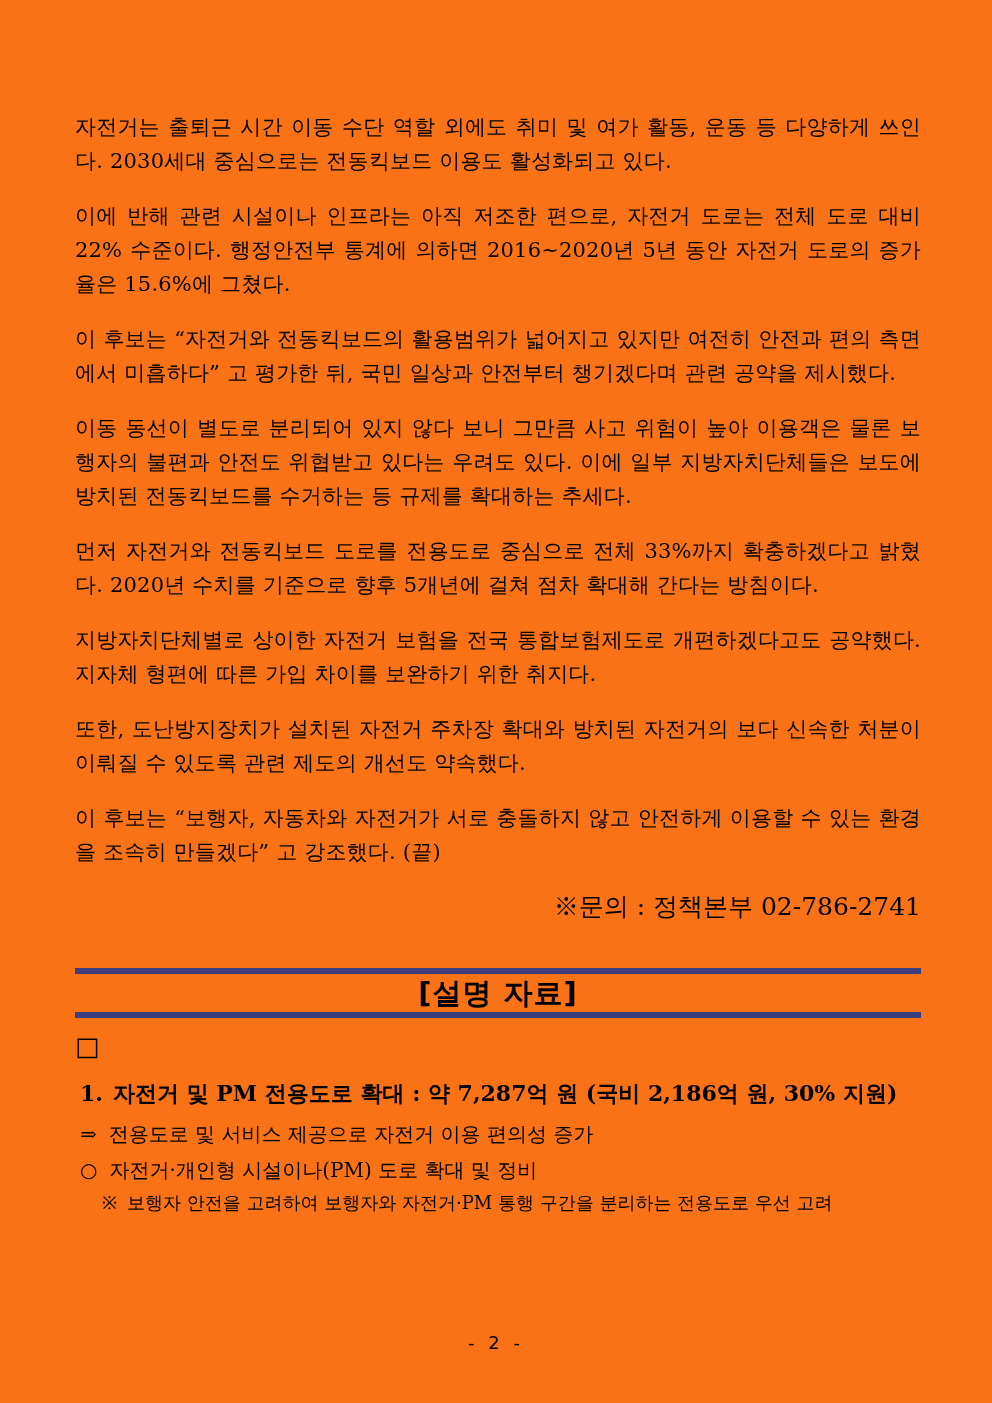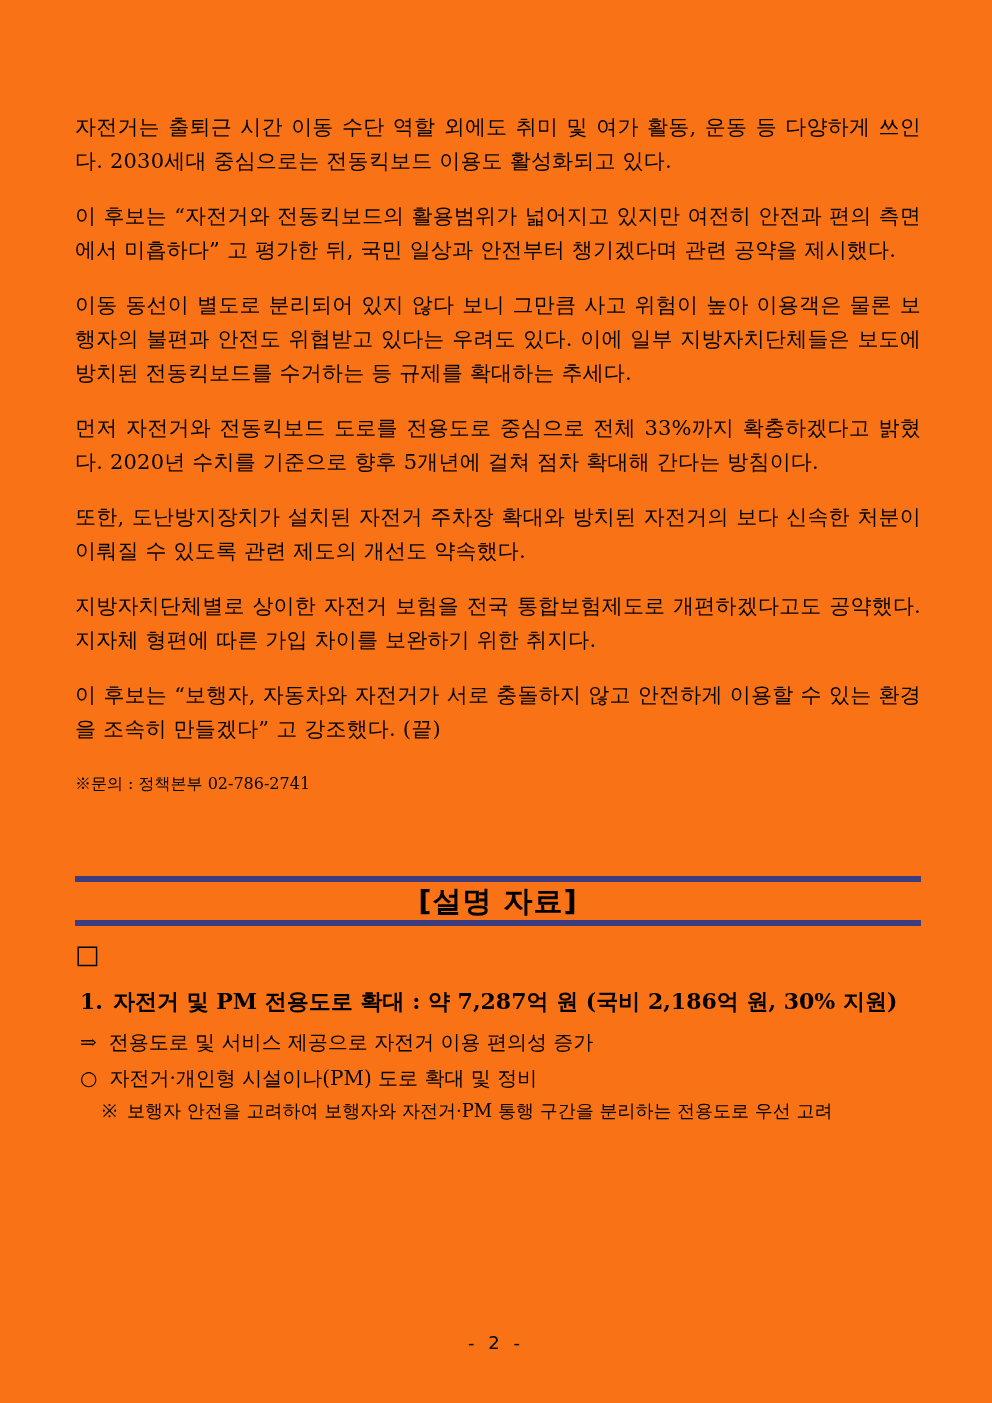--- a/index.html
+++ b/index.html
@@ -24,25 +24,25 @@
   }
   p.body-par {
     margin: 0 0 21px 0;
     font-size: 21px;
     line-height: 34px;
     text-align: justify;
     letter-spacing: 0.2px;
   }
   p.contact {
     margin: 0;
-    font-size: 16px;
+    font-size: 25px;
     line-height: 34px;
-    text-align: left;
+    text-align: right;
   }
-  .banner { margin-top: 75px; }
+  .banner { margin-top: 44px; }
   .bar {
     height: 6px;
     background: var(--accent);
   }
   .banner-title {
     font-family: "DejaVu Sans", "Liberation Sans", sans-serif;
     font-weight: bold;
     font-size: 29px;
     line-height: 38px;
     text-align: center;
@@ -104,25 +104,26 @@
     letter-spacing: 4px;
   }
 </style>
 </head>
 <body>
 
 <div class="page">
   <div class="content">
 
     <p class="body-par">자전거는 출퇴근 시간 이동 수단 역할 외에도 취미 및 여가 활동, 운동 등 다양하게 쓰인다. 2030세대 중심으로는 전동킥보드 이용도 활성화되고 있다.</p>
+    <p class="body-par">이에 반해 관련 시설이나 인프라는 아직 저조한 편으로, 자전거 도로는 전체 도로 대비 22% 수준이다. 행정안전부 통계에 의하면 2016~2020년 5년 동안 자전거 도로의 증가율은 15.6%에 그쳤다.</p>
     <p class="body-par">이 후보는 “자전거와 전동킥보드의 활용범위가 넓어지고 있지만 여전히 안전과 편의 측면에서 미흡하다” 고 평가한 뒤, 국민 일상과 안전부터 챙기겠다며 관련 공약을 제시했다.</p>
     <p class="body-par">이동 동선이 별도로 분리되어 있지 않다 보니 그만큼 사고 위험이 높아 이용객은 물론 보행자의 불편과 안전도 위협받고 있다는 우려도 있다. 이에 일부 지방자치단체들은 보도에 방치된 전동킥보드를 수거하는 등 규제를 확대하는 추세다.</p>
     <p class="body-par">먼저 자전거와 전동킥보드 도로를 전용도로 중심으로 전체 33%까지 확충하겠다고 밝혔다. 2020년 수치를 기준으로 향후 5개년에 걸쳐 점차 확대해 간다는 방침이다.</p>
+    <p class="body-par">지방자치단체별로 상이한 자전거 보험을 전국 통합보험제도로 개편하겠다고도 공약했다. 지자체 형편에 따른 가입 차이를 보완하기 위한 취지다.</p>
     <p class="body-par">또한, 도난방지장치가 설치된 자전거 주차장 확대와 방치된 자전거의 보다 신속한 처분이 이뤄질 수 있도록 관련 제도의 개선도 약속했다.</p>
-    <p class="body-par">지방자치단체별로 상이한 자전거 보험을 전국 통합보험제도로 개편하겠다고도 공약했다. 지자체 형편에 따른 가입 차이를 보완하기 위한 취지다.</p>
     <p class="body-par">이 후보는 “보행자, 자동차와 자전거가 서로 충돌하지 않고 안전하게 이용할 수 있는 환경을 조속히 만들겠다” 고 강조했다. (끝)</p>
 
     <p class="contact">※문의 : 정책본부 02-786-2741</p>
 
     <div class="banner">
       <div class="bar"></div>
       <div class="banner-title">[설명 자료]</div>
       <div class="bar"></div>
     </div>
 

